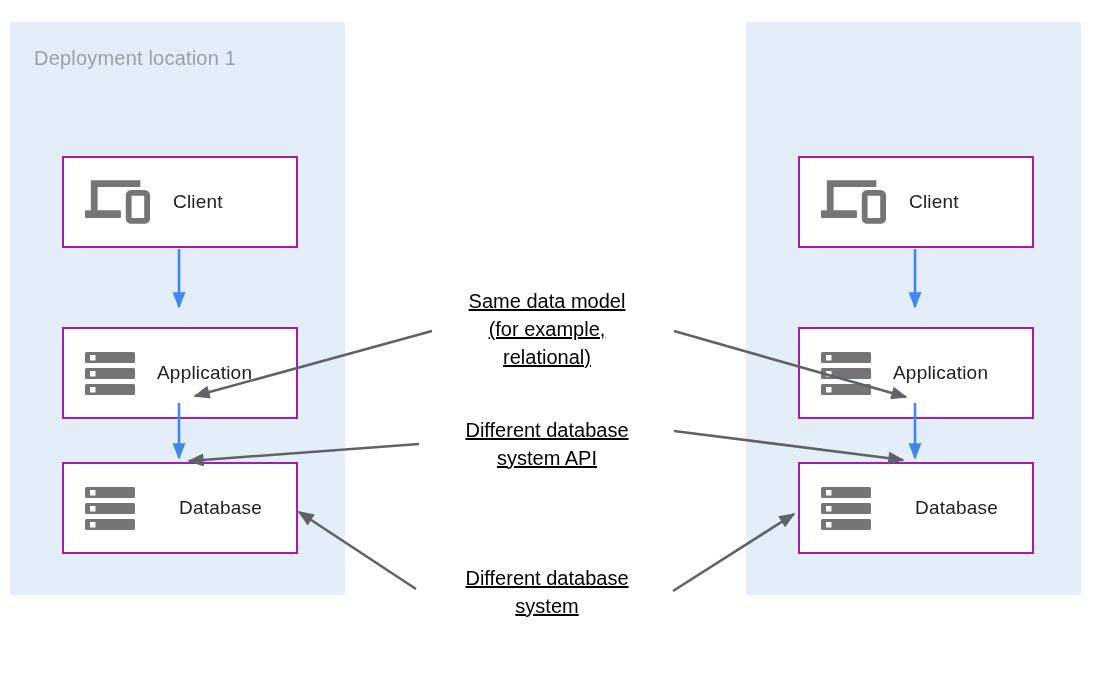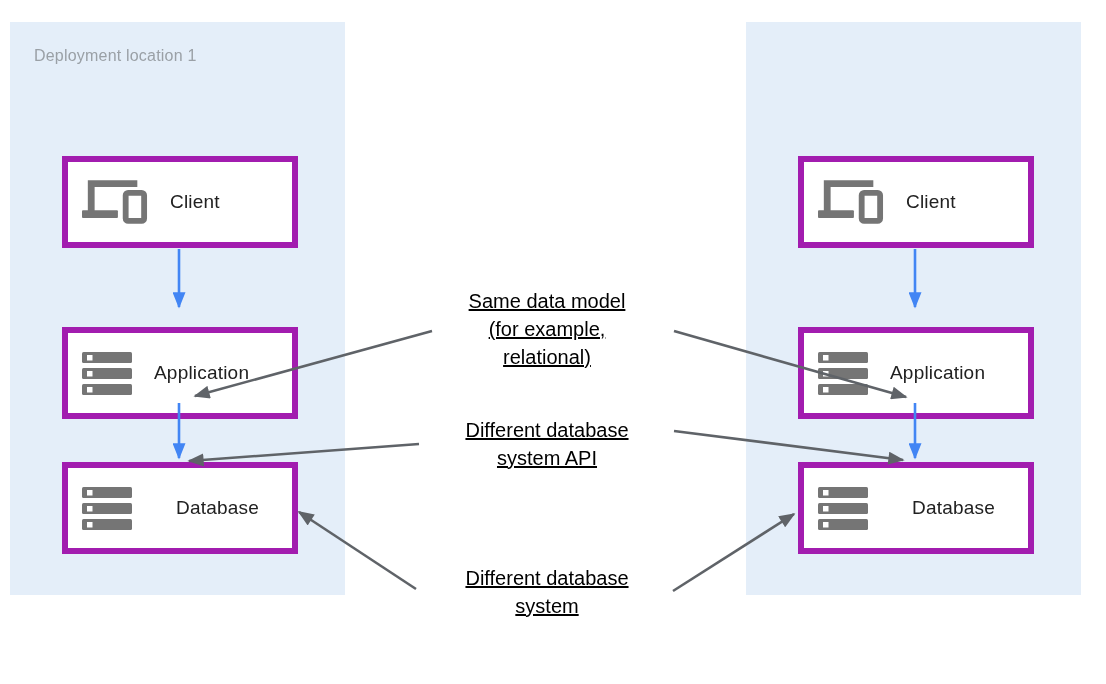--- a/index.html
+++ b/index.html
@@ -17,34 +17,34 @@
     width: 335px;
     height: 573px;
     background: #e4eef9;
   }
   .panel-left  { left: 10px; }
   .panel-right { left: 746px; }
   .panel-title {
     position: absolute;
     left: 24px;
     top: 25px;
-    font-size: 16px;
+    font-size: 20px;
     color: #9aa0a6;
     letter-spacing: .2px;
   }
   .box {
     position: absolute;
     left: 52px;
     width: 236px;
     height: 92px;
     background: #ffffff;
-    border: 6px solid #a21caf;
+    border: 2px solid #a21caf;
     display: flex;
     align-items: center;
-    padding-left: 14px;
+    padding-left: 21px;
     box-sizing: border-box;
   }
   .box-client      { top: 134px; }
   .box-application { top: 305px; }
   .box-database    { top: 440px; gap: 22px; }
   .box .icon { flex: 0 0 auto; display:flex; align-items:center; }
   .box-label {
     margin-left: 22px;
     font-size: 19px;
     color: #212121;

